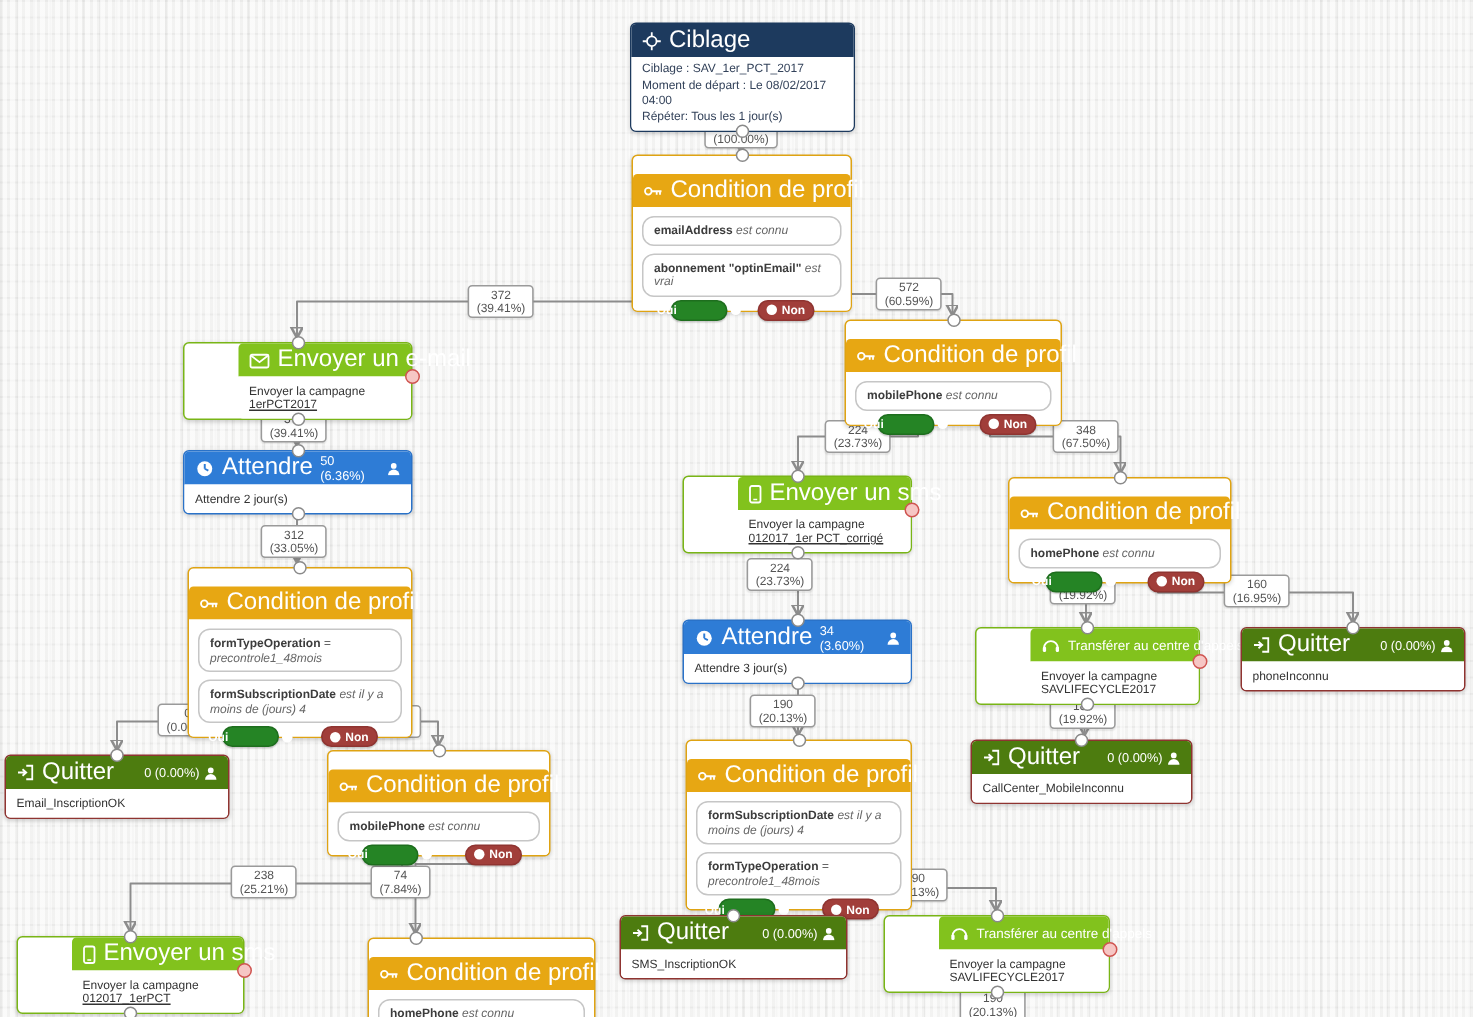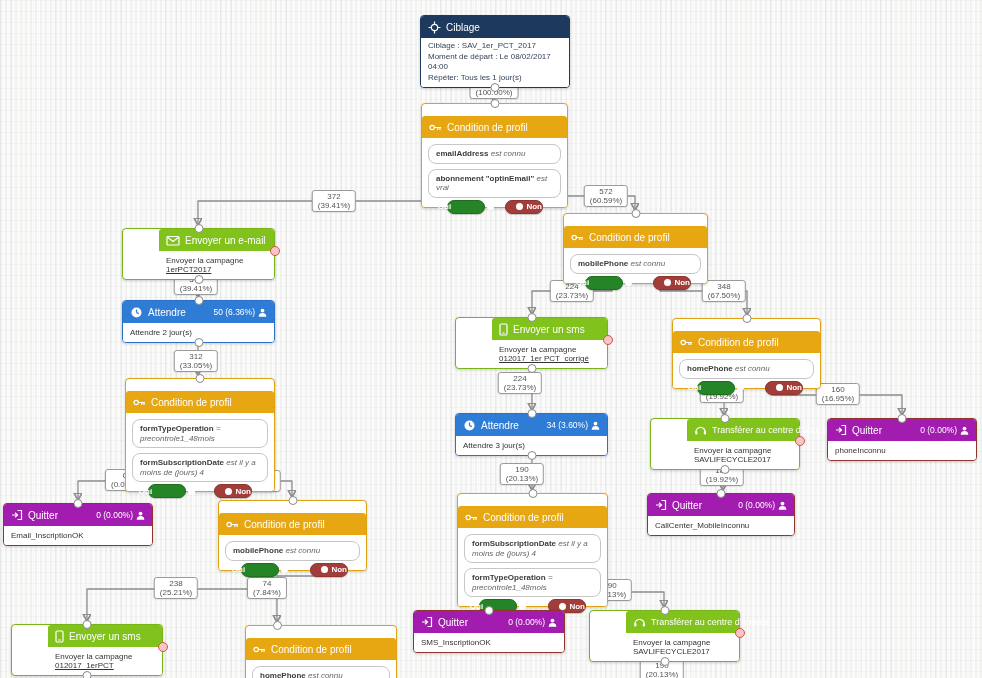--- a/index.html
+++ b/index.html
@@ -13,48 +13,48 @@
       linear-gradient(90deg, rgba(0,0,0,0.035) 1px, transparent 1px);
     background-size:auto, 11px 11px, 11px 11px;
   }
   svg.edges { position:absolute; left:0; top:0; z-index:1; }
   svg.edges path { stroke:#8c8c8c; stroke-width:1.3; fill:none; stroke-linejoin:round; }
 
   .node { position:absolute; background:#fff; border-radius:4px; z-index:3;
           box-shadow:0 1px 3px rgba(0,0,0,.18); }
   .hdr { height:22px; display:flex; align-items:center; gap:5px; padding:0 7px;
          border-radius:3px 3px 0 0; color:#fff; }
-  .ttl { font-size:10px; white-space:nowrap; }
+  .ttl { font-size:16px; white-space:nowrap; }
   .ttl.sm { font-size:9px; }
   .node.navy   { border:1px solid #1d3a5e; } .node.navy .hdr   { background:#1d3a5e; }
   .node.orange { border:1px solid #dfa312; } .node.orange .hdr { background:#e7a713;margin-top:12px; }
   .node.green  { border:1px solid #79b516;padding-left:36px; } .node.green .hdr  { background:#82c21d; }
   .node.blue   { border:1px solid #2a72c8; } .node.blue .hdr   { background:#2e7cd6; }
-  .node.red    { border:1px solid #8f3431; } .node.red .hdr    { background:#a21caf; }
+  .node.red    { border:1px solid #8f3431; } .node.red .hdr    { background:#4d7c0f; }
 
   .bd { padding:5px 7px; font-size:8px; color:#333; background:#fff; border-radius:0 0 3px 3px; }
   .bd.multi { padding:3px 7px 4px; line-height:10.5px; color:#33425a; }
   .condbody { padding:1px 4px 9px; background:#fff; border-radius:0 0 3px 3px; }
   .field { border:1px solid #c6c6c6; border-radius:8px; padding:4px 7px; margin:5px 2px 0;
            font-size:8px; color:#3c3c3c; background:#fff; line-height:9.5px; }
   .field b { font-weight:bold; }
   .field i { font-style:italic; color:#666; }
   .link { text-decoration:underline; cursor:pointer; }
 
   .port { position:absolute; width:9px; height:9px; border-radius:50%; background:#fff;
           border:1.5px solid #8a8a8a; left:50%; transform:translateX(-50%); z-index:4; }
   .port.top { top:-5px; } .port.bottom { bottom:-5px; }
   .errport { position:absolute; width:10px; height:10px; border-radius:50%;
              background:#f6c6c4; border:1.5px solid #cf5450; right:-6px; top:17px; z-index:4; }
 
   .pill { position:absolute; bottom:-7px; height:14px; width:38px; border-radius:8px;
           display:flex; align-items:center; justify-content:center; gap:3px; color:#fff;
           font-size:8px; font-weight:bold; z-index:4; box-shadow:0 1px 1px rgba(0,0,0,.2); }
   .pill.oui { background:#258425; border:1px solid #1e6e1e;gap:36px; }
-  .pill.non { background:#a13e3a; border:1px solid #8f3431;justify-content:flex-end; }
+  .pill.non { background:#a13e3a; border:1px solid #8f3431; }
   .pill .dot { width:7px; height:7px; border-radius:50%; background:#fff; flex:0 0 auto; }
 
   .elabel { position:absolute; transform:translate(-50%,-50%); background:#fff;
             border:1px solid #9a9a9a; border-radius:3px; padding:1px 5px; text-align:center;
             font-size:8px; line-height:9px; color:#555; z-index:2;
             box-shadow:0 1px 1px rgba(0,0,0,.08); white-space:nowrap; }
 
   .hbadge { margin-left:auto; display:flex; align-items:center; gap:3px; font-size:8.5px; color:#fff; }
   .ic { flex:0 0 auto; }
 </style>

